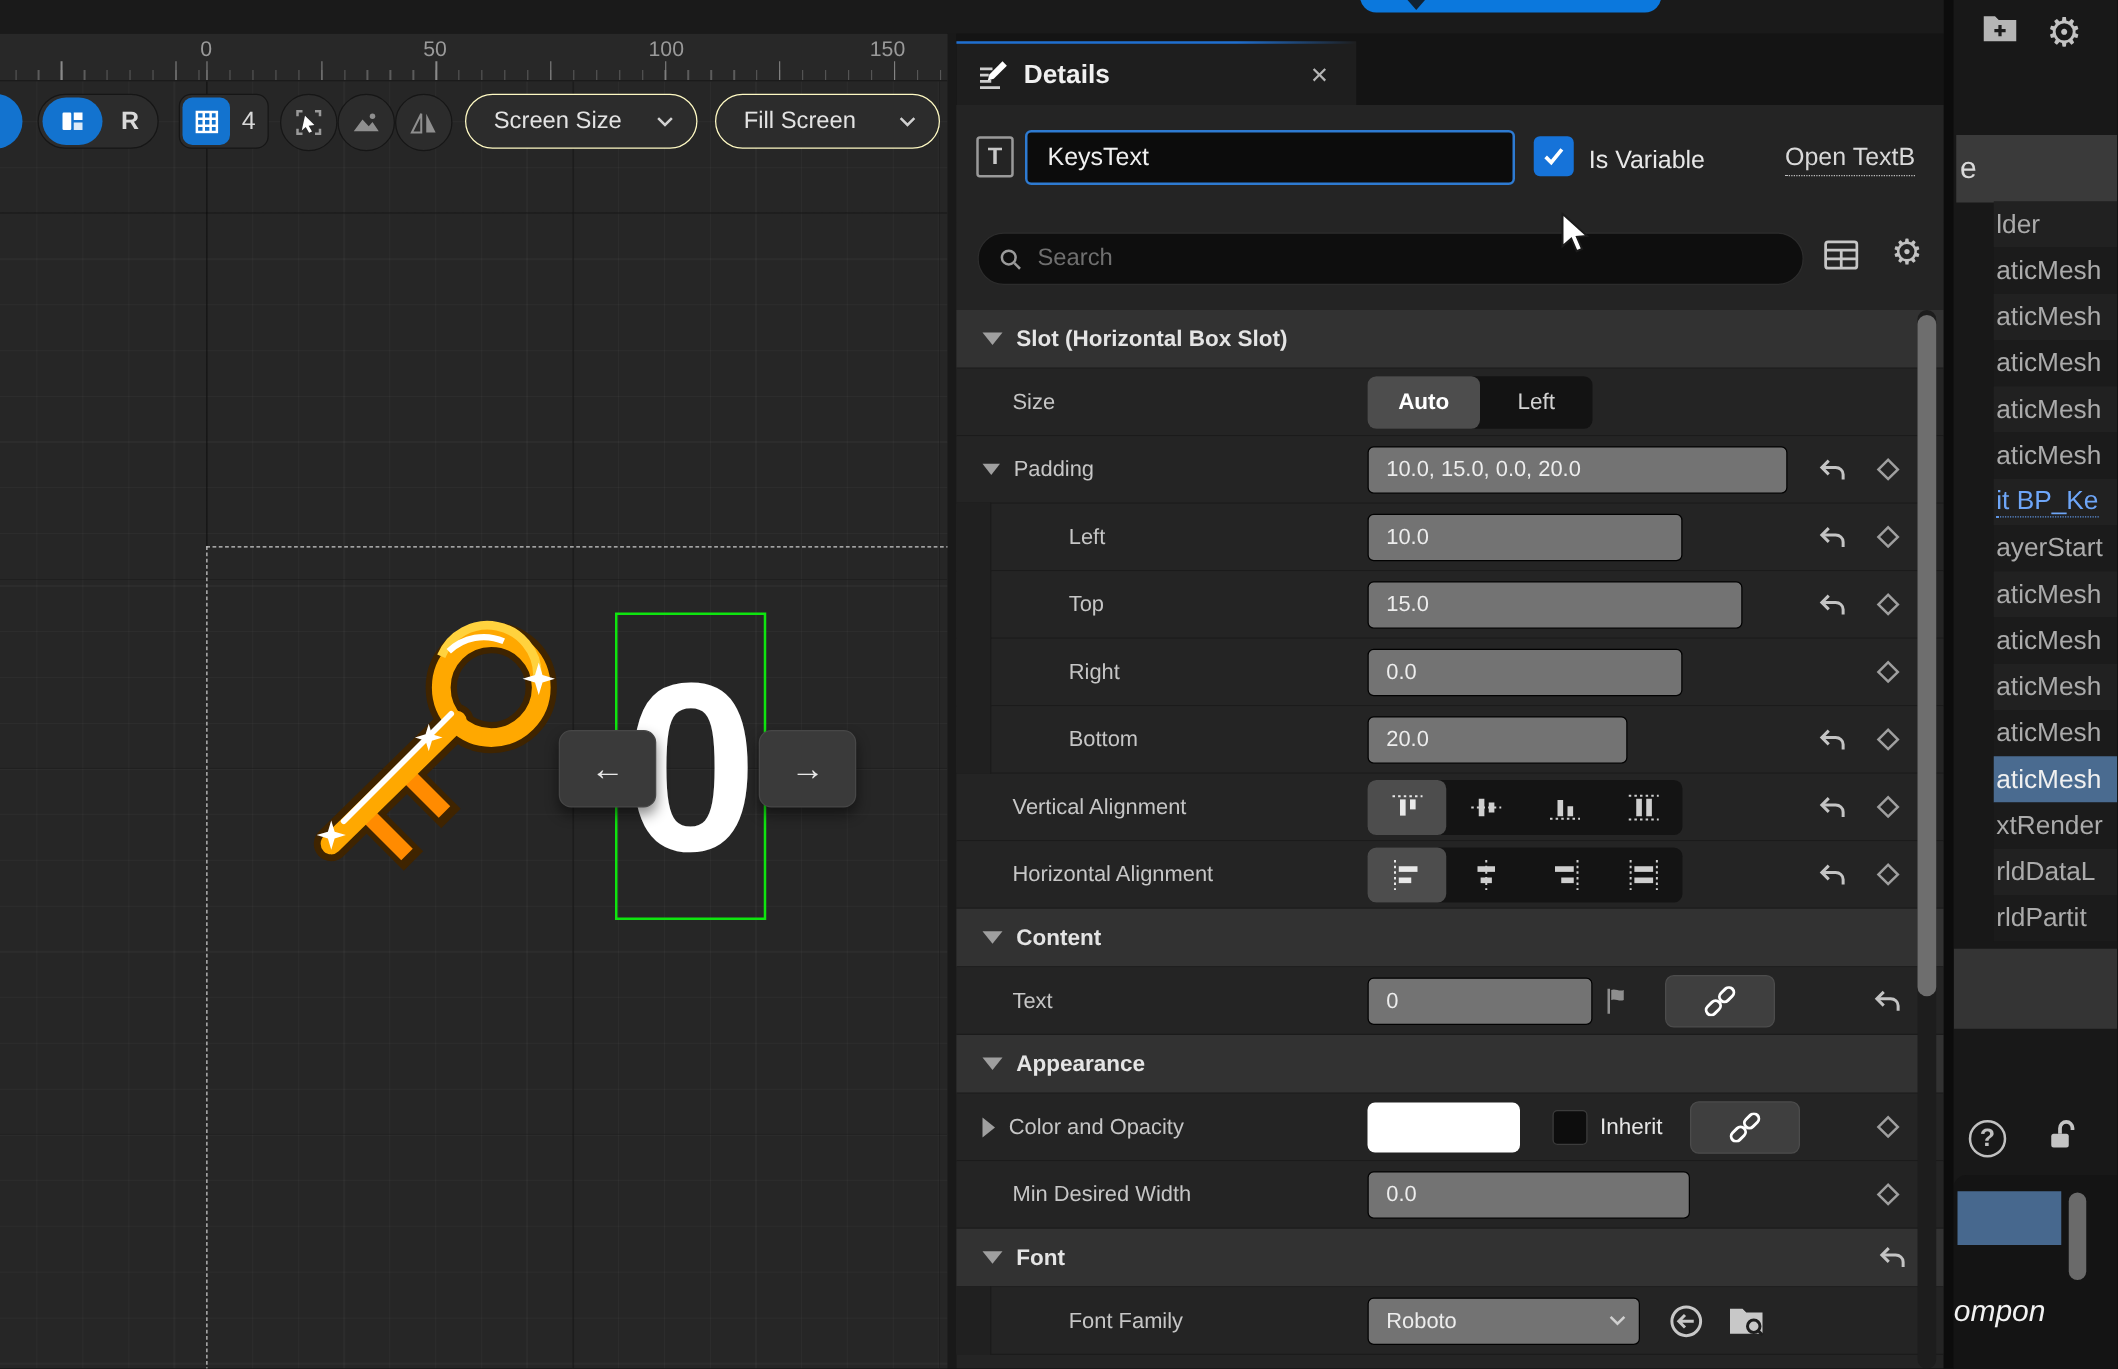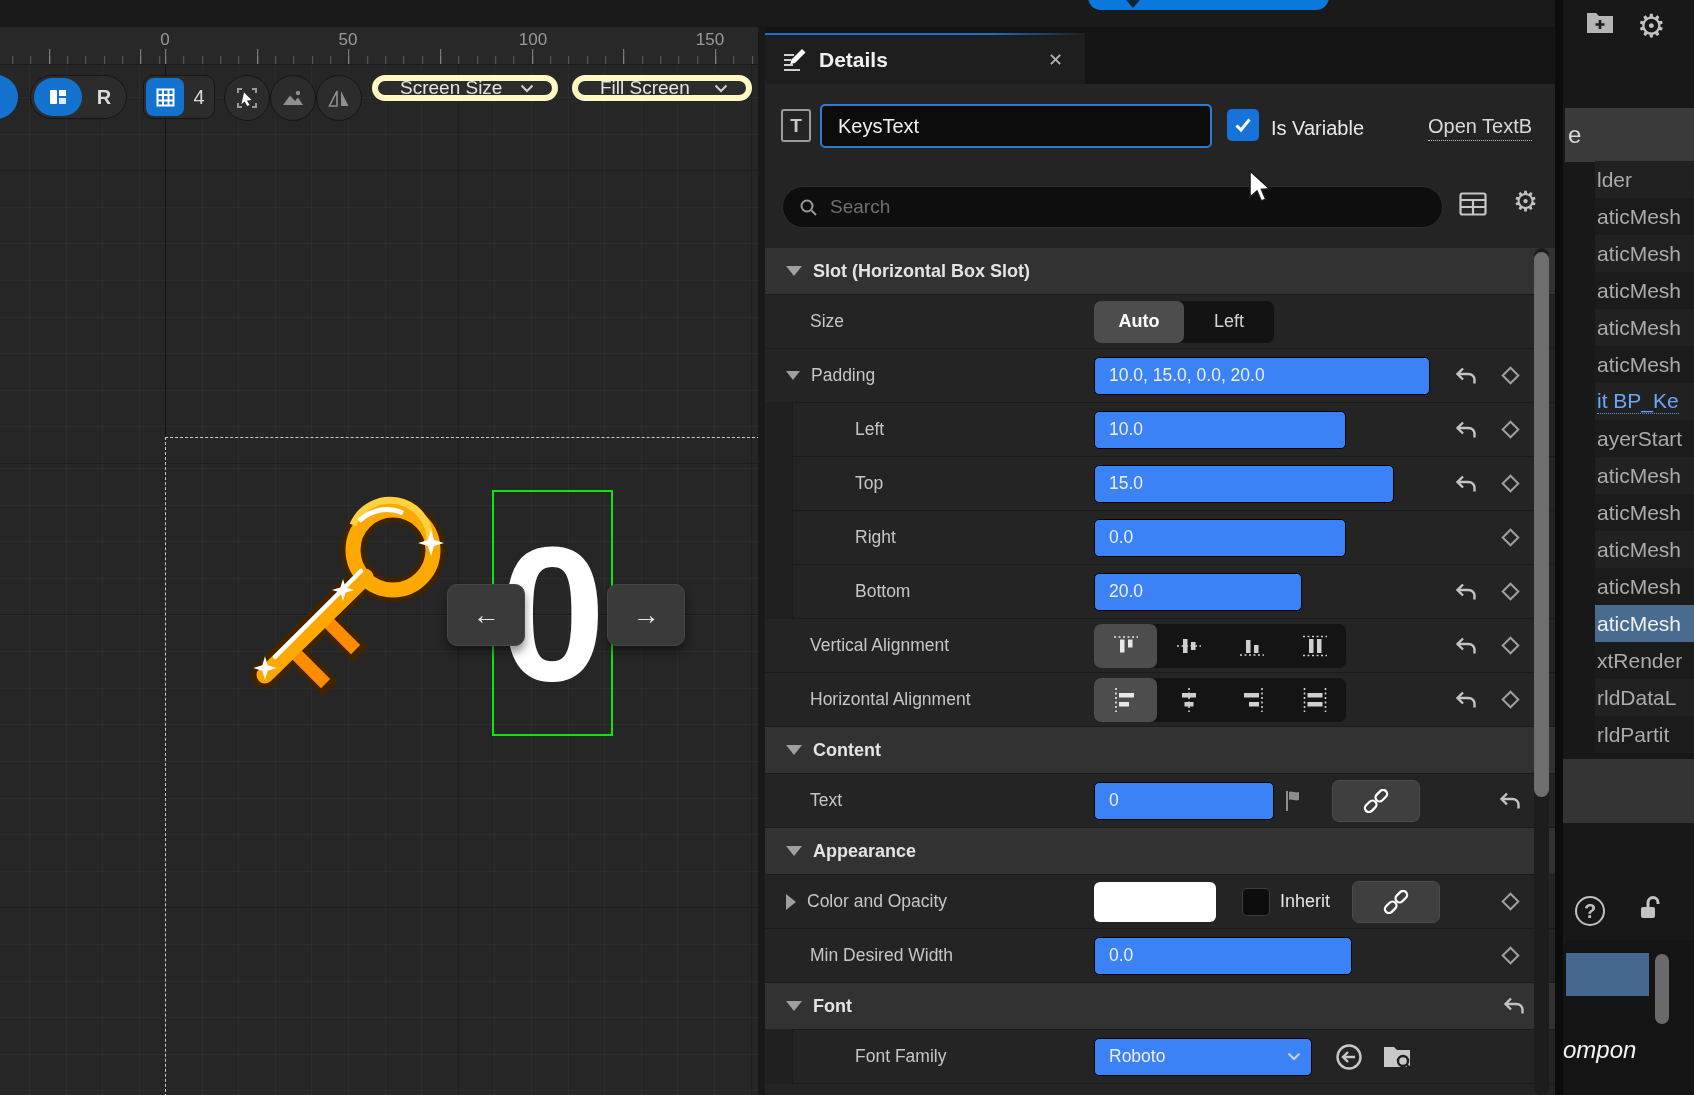--- a/index.html
+++ b/index.html
@@ -40,21 +40,21 @@
   .ctoolbar{position:absolute;left:0;top:48px;width:100%;height:44px;}
   .halfcirc{position:absolute;left:-26px;top:0;width:44px;height:44px;border-radius:50%;}
   .tgroup{position:absolute;top:0;height:44px;background:#2c2c2c;border:1px solid #161616;
     display:flex;align-items:center;}
   .pillr{border-radius:22px;}
   .boxr{border-radius:10px;}
   .tbtn-blue{height:38px;display:flex;align-items:center;justify-content:center;}
   .tlabel{color:#d9d9d9;font-size:20px;}
   .circ{position:absolute;top:0;width:46px;height:46px;border-radius:50%;background:#2c2c2c;
     border:1px solid #161616;display:flex;align-items:center;justify-content:center;}
-  .dd-pill{position:absolute;top:0;height:26px;background:#2c2c2c;border:6px solid #fef9c3;
+  .dd-pill{position:absolute;top:0;height:44px;background:#2c2c2c;border:1px solid #fef9c3;
     border-radius:22px;display:flex;align-items:center;justify-content:space-between;
     padding:0 18px 0 22px;color:#e3e3e3;font-size:19px;}
 
   
   .green-box{position:absolute;left:492px;top:463px;width:121px;height:246px;border:2px solid #0fe40f;}
   .big-zero{position:absolute;left:472px;top:468px;width:161px;height:236px;display:flex;
     align-items:center;justify-content:center;color:#ffffff;font-size:192px;font-weight:700;}
   .nav-btn{position:absolute;width:78px;height:62px;background:#3a3a3a;border:1px solid #474747;
     border-radius:10px;display:flex;align-items:center;justify-content:center;color:#e8e8e8;
     font-size:27px;box-shadow:0 6px 10px rgba(0,0,0,.45);}
@@ -108,21 +108,21 @@
   .plabel{width:303px;display:flex;align-items:center;gap:11px;padding-left:45px;
     color:#c6c6c6;font-size:17.5px;position:relative;flex:none;}
   .plabel.w-tri{padding-left:21px;}
   .prow.sub .plabel{padding-left:90px;}
   .prow.sub .plabel::before{content:'';position:absolute;left:0;top:-1px;bottom:-1px;width:27px;
     background:#202020;border-right:1px solid #1b1b1b;}
   .pval{flex:1;display:flex;align-items:center;gap:10px;padding-left:26px;min-width:0;}
   .rescol{width:42px;display:flex;align-items:center;justify-content:center;flex:none;}
   .diacol{width:46px;display:flex;align-items:center;justify-content:center;flex:none;
     margin-right:22px;}
-  .inp{height:38px;background:#3b82f6;border:1px solid #020202;border-radius:5px;color:#ededed;
+  .inp{height:38px;background:#737373;border:1px solid #020202;border-radius:5px;color:#ededed;
     font-size:17.5px;display:flex;align-items:center;padding:0 14px;}
   .diamond{width:13px;height:13px;border:2px solid #9f9f9f;transform:rotate(45deg);}
   .seg{background:#131313;border-radius:7px;display:flex;height:42px;}
   .seg div{width:90px;display:flex;align-items:center;justify-content:center;font-size:18px;}
   .seg .on{background:#4d4d4d;border-radius:7px;color:#fff;font-weight:700;}
   .seg .off{color:#d2d2d2;}
   .alnset{background:#141414;border-radius:7px;display:flex;height:44px;}
   .alnbtn{width:63px;height:44px;display:flex;align-items:center;justify-content:center;
     border-radius:7px;}
   .alnbtn.on{background:#4d4d4d;}

